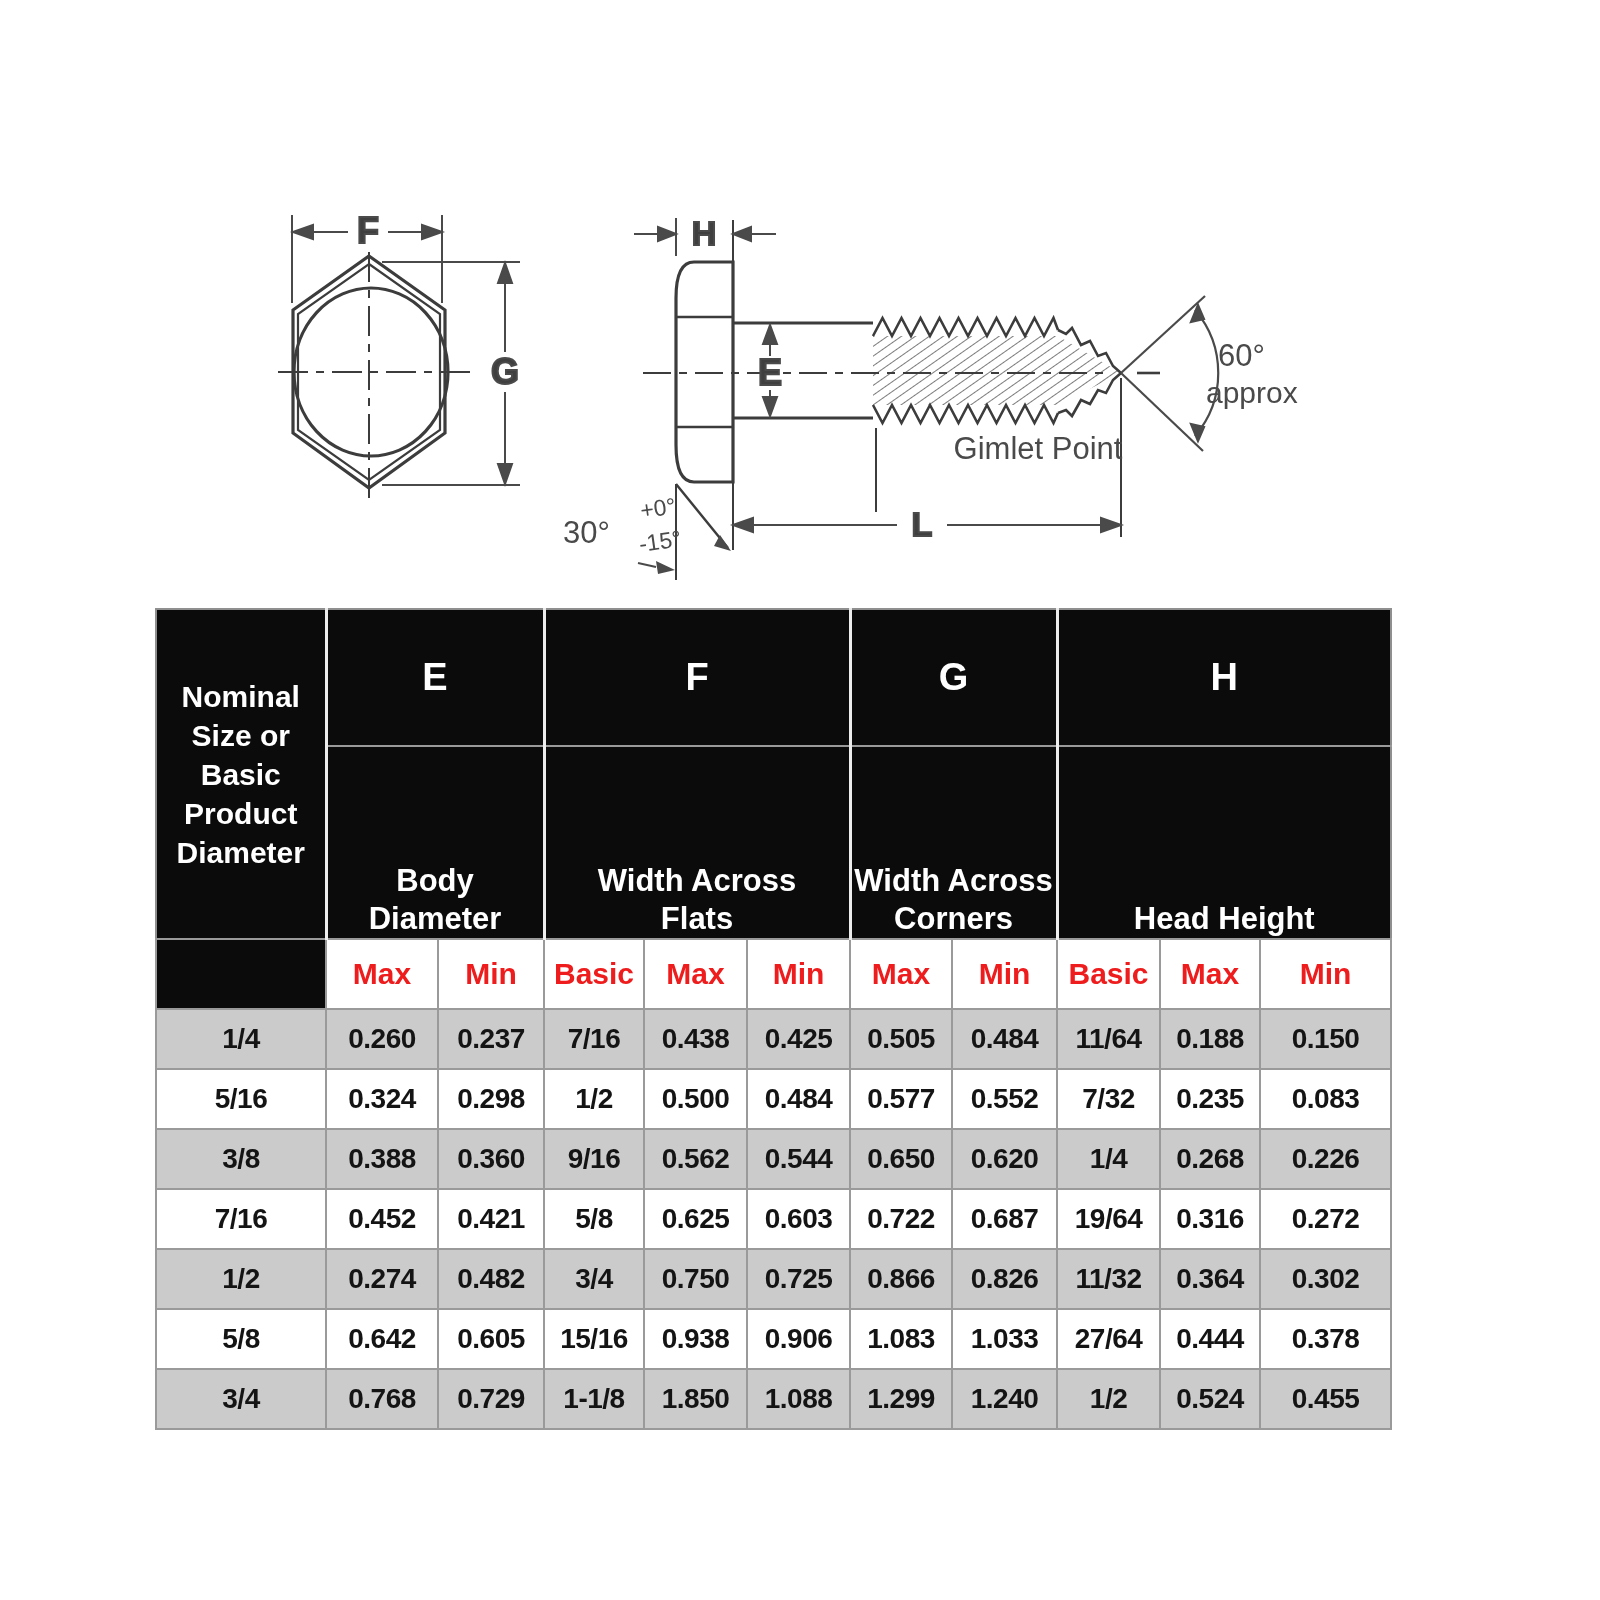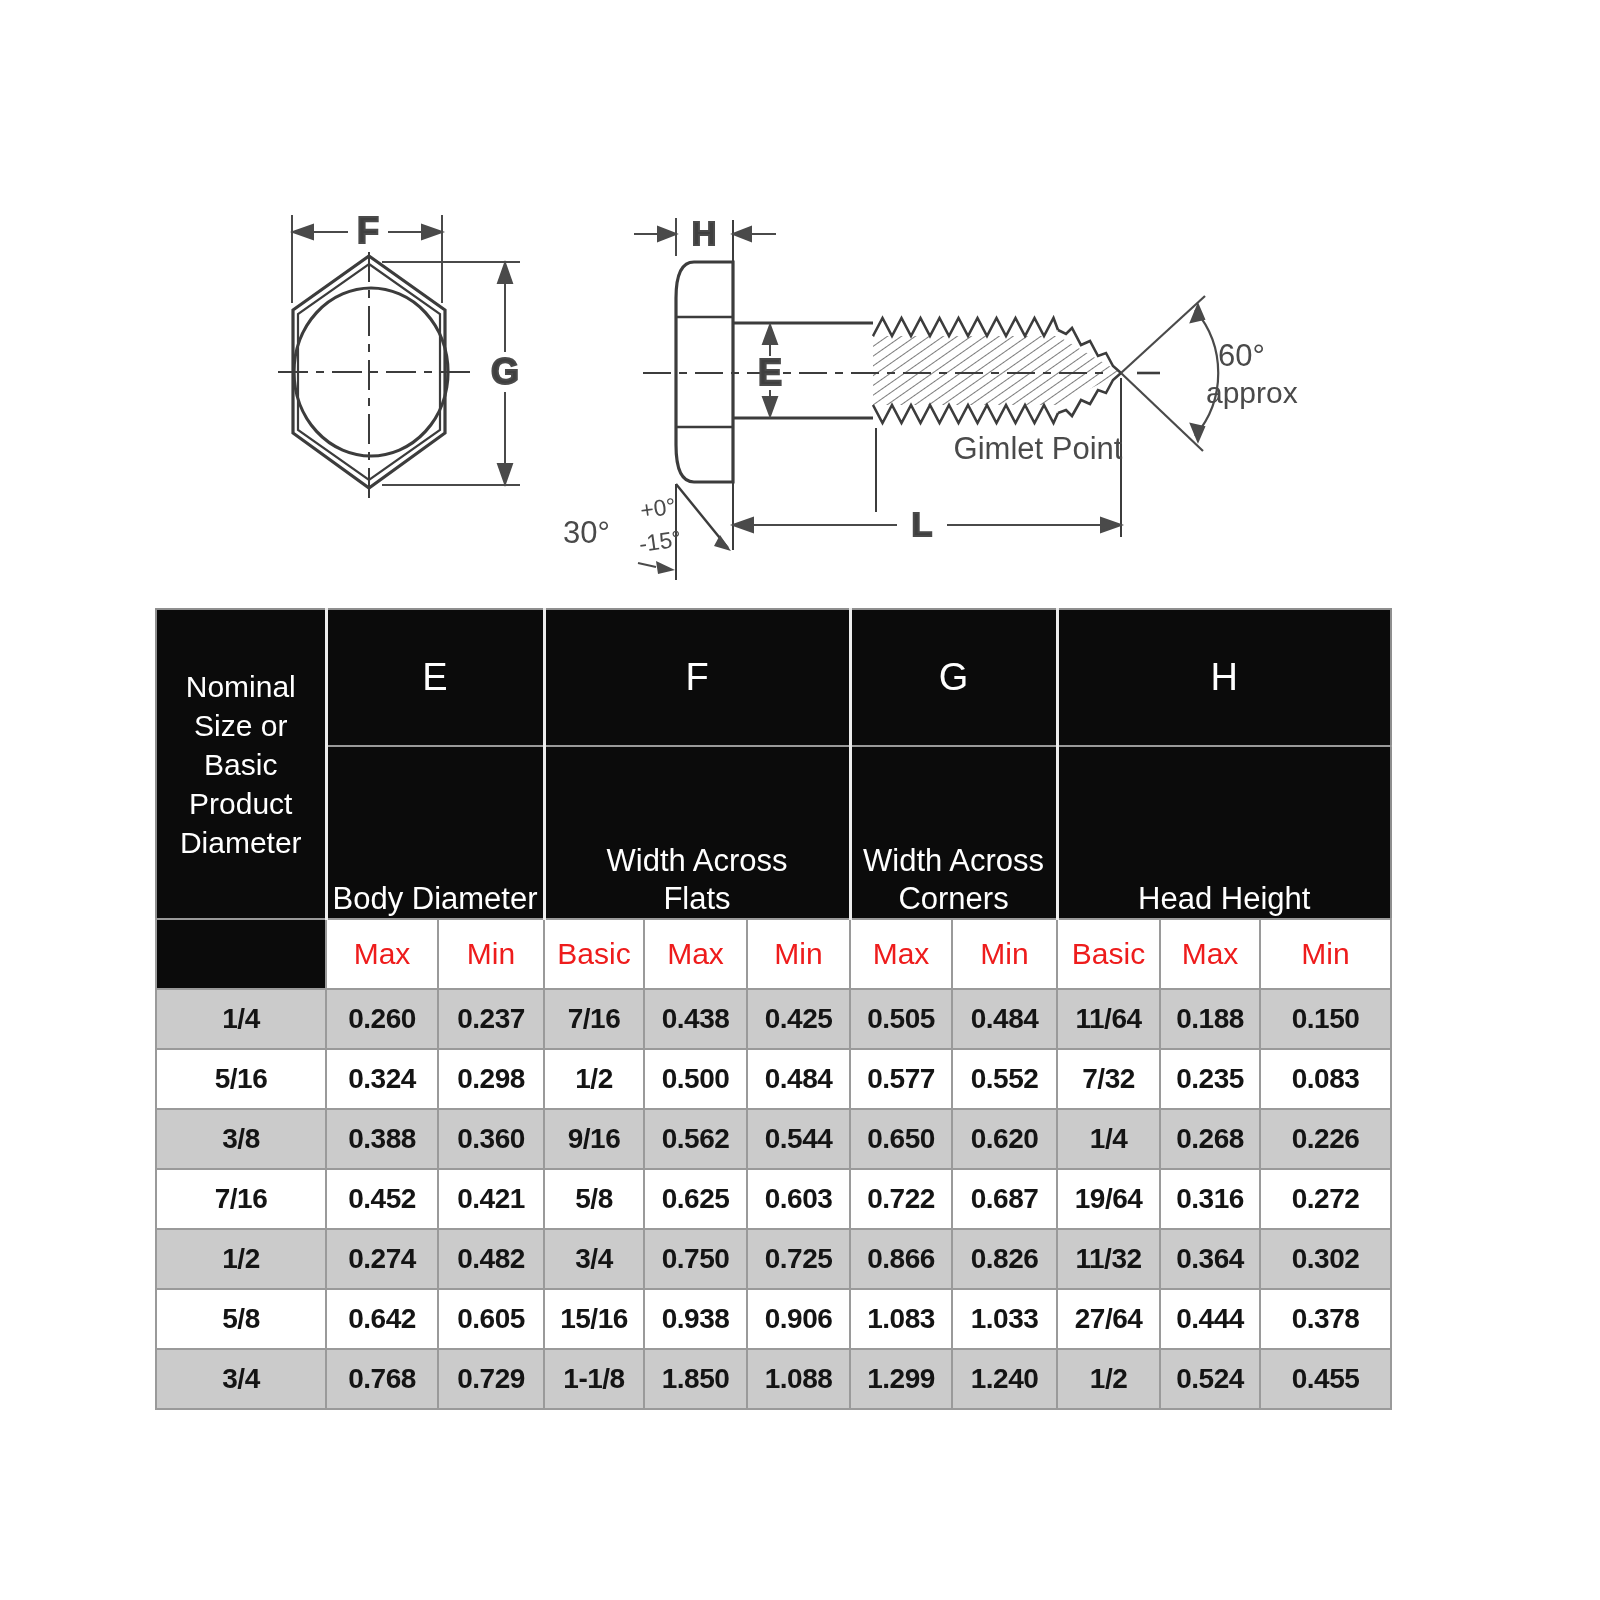--- a/index.html
+++ b/index.html
@@ -13,23 +13,23 @@
     width:1600px;height:1600px;background:#ffffff;position:relative;
     font-family:"Liberation Sans", sans-serif;
   }
   #diagram{position:absolute;left:200px;top:140px;width:1200px;height:470px;}
   #spec-table{
     position:absolute;left:155px;top:608px;width:1235px;
     border-collapse:collapse;table-layout:fixed;
     border:2px solid #8f8f8f;
   }
   #spec-table th,#spec-table td{padding:0;text-align:center;overflow:hidden;}
-  thead th{background:var(--header-bg);color:#ffffff;font-weight:normal;}
+  thead th{background:var(--header-bg);color:#ffffff;font-weight:bold;}
   tr.r1{height:137px;}
-  tr.r2{height:173px;}
+  tr.r2{height:193px;}
   tr.r3{height:70px;}
   tbody tr{height:60px;}
   th.nominal{
     font-size:30px;line-height:1.30;vertical-align:middle;padding:0 6px;
   }
   tr.r1 th.grp{font-size:38px;vertical-align:middle;border-left:3px solid #ededed;}
   th.nominal{border-right:3px solid #ededed;}
   tr.r2 th{
     vertical-align:bottom;font-size:31px;line-height:1.22;
     border-left:3px solid #ededed;border-top:2px solid #9a9a9a;

